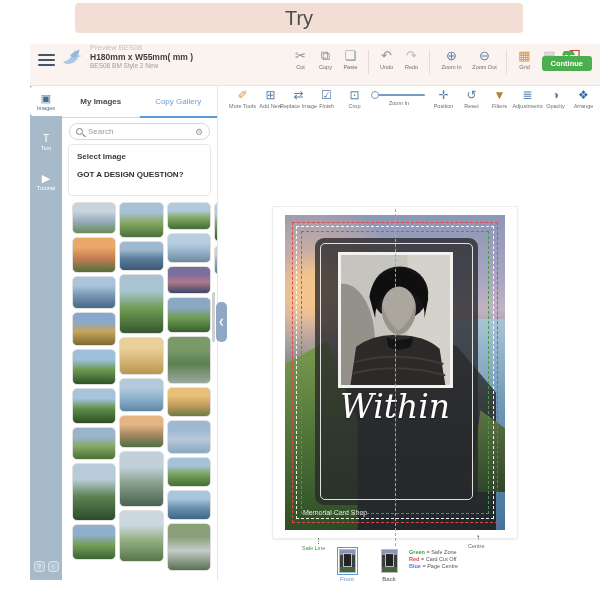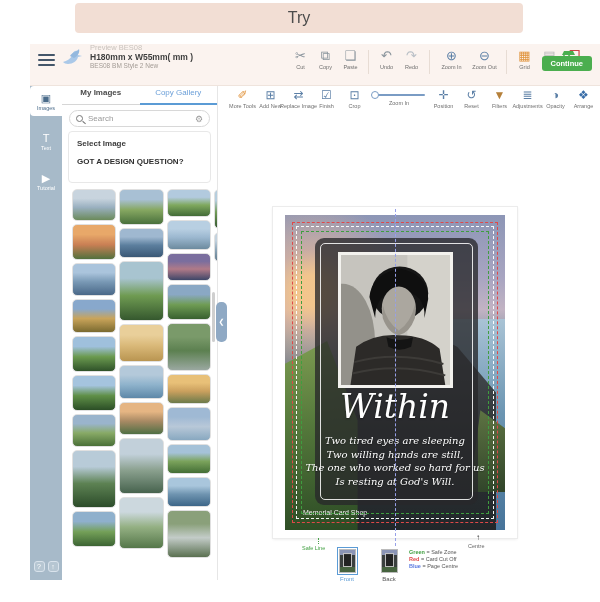--- a/index.html
+++ b/index.html
@@ -1,20 +1,20 @@
 <!DOCTYPE html>
 <html><head>
 <meta charset="utf-8">
 <style>
   * { margin:0; padding:0; box-sizing:border-box; }
   html,body { width:600px; height:602px; background:#fff; font-family:"Liberation Sans", sans-serif; overflow:hidden; position:relative; }
 
   
   .banner { position:absolute; left:75px; top:3px; width:448px; height:30px; background:#f2ded4; border-radius:4px;
-            display:flex; align-items:center; justify-content:center; font-size:16px; color:#4c4c4c; }
+            display:flex; align-items:center; justify-content:center; font-size:20px; color:#4c4c4c; }
   .banner b { color:#3a3a3a; font-weight:700; margin:0 4px; }
 
   
   .header-bar { position:absolute; left:30px; top:44px; width:570px; height:42px; background:#fbf3ef; border-bottom:1px solid #efe4dd; }
   .hamburger { position:absolute; left:8px; top:10px; width:17px; height:13px; cursor:pointer; }
   .hamburger i { display:block; height:2px; background:#44566a; margin-bottom:3px; border-radius:1px; }
   .dove { position:absolute; left:30px; top:2px; }
   .title-block { position:absolute; left:60px; top:0px; line-height:1.15; white-space:nowrap; }
   .t-title { font-size:7.5px; color:#c9c2bc; }
   .t-dims  { font-size:8.5px; color:#3f3f3f; font-weight:bold; }
@@ -46,21 +46,21 @@
   .rail { position:absolute; left:30px; top:86px; width:32px; height:494px; background:#a7bac9; }
   .rail-tab { width:100%; height:30px; display:flex; flex-direction:column; align-items:center; justify-content:center; color:#fff; cursor:pointer; margin-bottom:10px; }
   .rail-tab .r-icon { font-size:11px; line-height:12px; }
   .rail-tab .r-label { font-size:5.5px; margin-top:1px; }
   .rail-tab.active { background:#fff; color:#4a6b8a; border-radius:4px 0 0 4px; }
   .rail-utils { position:absolute; bottom:8px; left:0; width:100%; display:flex; justify-content:center; gap:3px; }
   .rail-util-btn { width:11px; height:11px; border:1px solid #d9e3ec; border-radius:3px; color:#fff; font-size:7px; line-height:9px; text-align:center; background:rgba(255,255,255,.18); cursor:pointer; }
 
   
   .panel { position:absolute; left:62px; top:86px; width:156px; height:494px; background:#fff; border-right:1px solid #e6e6e6; }
-  .panel-tabs { display:flex; height:19px; border-bottom:1px solid #d6d6d6; position:relative; }
+  .panel-tabs { display:flex; height:32px; border-bottom:1px solid #d6d6d6; position:relative;align-items:center; }
   .panel-tab { flex:1; text-align:center; font-size:8px; line-height:14px; color:#4a4a4a; font-weight:bold; cursor:pointer; }
   .panel-tab.active { color:#6b9fd8; font-weight:normal; }
   .panel-tab.active::after { content:""; position:absolute; right:0; bottom:-1px; width:50%; height:2px; background:#5b9bd5; }
   .search-wrap { margin:5px 7px 4px; height:17px; border:1px solid #d8d8d8; border-radius:9px; display:flex; align-items:center; padding:0 6px; }
   .search-glyph { width:7px; height:7px; border:1.3px solid #777; border-radius:50%; position:relative; flex:0 0 auto; }
   .search-glyph::after { content:""; position:absolute; left:5px; top:6px; width:4px; height:1.3px; background:#777; transform:rotate(40deg); }
   .search-input { border:none; outline:none; flex:1; font-size:8px; color:#555; margin-left:5px; font-family:"Liberation Sans",sans-serif; min-width:0; }
   .search-input::placeholder { color:#9a9a9a; }
   .search-opt { font-size:9px; color:#9a9a9a; cursor:pointer; }
   .info-box { margin:2px 6px 6px; border:1px solid #e8e8e8; border-radius:4px; padding:7px 8px; }
@@ -341,26 +341,20 @@
         <ellipse cx="61" cy="56" rx="18" ry="23" fill="#aba79f"></ellipse>
         <path d="M44 52 Q48 70 61 79 Q74 70 78 52 L78 66 Q72 82 61 84 Q50 82 44 66 Z" fill="#98948c"></path>
         <path d="M10 136 L16 96 Q36 82 61 84 Q88 84 104 98 L110 136 Z" fill="#2c2a28"></path>
         <path d="M48 86 Q61 92 76 86 L74 96 Q61 102 50 96 Z" fill="#141414"></path>
         <path d="M14 112 Q60 100 108 114" stroke="#3d3b38" stroke-width="2" fill="none"></path>
         <path d="M12 124 Q60 112 110 126" stroke="#3d3b38" stroke-width="2" fill="none"></path>
       </svg>
     </div>
 
     <div class="name-script">Within</div>
-    <div class="poem" id="poem">
-        <div>Two tired eyes are sleeping</div>
-        <div>Two willing hands are still,</div>
-        <div>The one who worked so hard for us</div>
-        <div>Is resting at God's Will.</div>
-      </div>
     <div class="watermark">Memorial Card Shop</div>
 
     <div class="guide guide-red" style="border-color: rgb(224, 72, 72);"></div>
     <div class="guide guide-white"></div>
     <div class="guide guide-green" style="border-color: rgb(63, 158, 63);"></div>
     <div class="guide guide-center"></div>
   </div>
 </div>
 
 <div class="safe-line-mark"></div>

